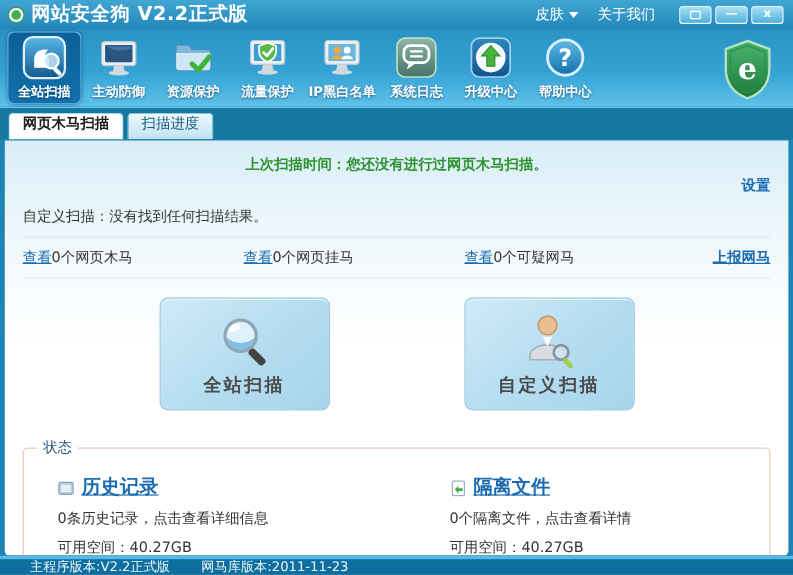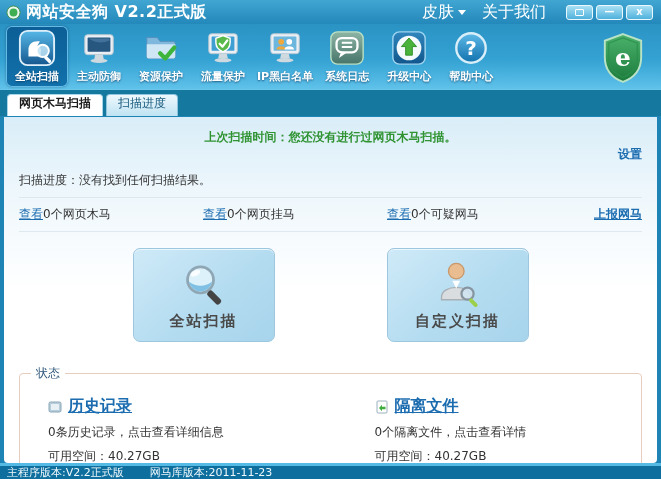--- a/index.html
+++ b/index.html
@@ -9,21 +9,21 @@
     background:#1e84b5;
   }
   
   .titlebar{
     height:24px;display:flex;align-items:center;padding:0 8px 0 6px;
     background:linear-gradient(#41a6d2,#2388ba);color:#fff;
   }
   .app-icon{width:15px;height:15px;margin-right:5px;flex:0 0 auto;}
   .title{font-size:16px;font-weight:bold;letter-spacing:.5px;white-space:nowrap;}
   .titlebar-right{margin-left:auto;display:flex;align-items:center;gap:16px;}
-  .tb-link{font-size:16px;color:#fff;display:flex;align-items:center;gap:4px;cursor:pointer;white-space:nowrap;}
+  .tb-link{font-size:12px;color:#fff;display:flex;align-items:center;gap:4px;cursor:pointer;white-space:nowrap;}
   .caret{width:0;height:0;border-left:4px solid transparent;border-right:4px solid transparent;border-top:5px solid #fff;}
   .winbtns{display:flex;gap:3px;margin-left:4px;}
   .winbtn{
     width:27px;height:15px;border:1px solid #eaf7fd;border-radius:3px;
     background:linear-gradient(#a8e0f4,#4fb1dc);color:#fff;font-size:10px;font-weight:bold;
     display:flex;align-items:center;justify-content:center;cursor:pointer;line-height:1;
   }
   .tray-glyph{width:9px;height:7px;border:1.5px solid #fff;border-radius:1px;display:block;}
   
   .toolbar{
@@ -89,21 +89,21 @@
   .status-col-inner1{margin-left:28px;}
   .status-col-inner2{margin-left:44px;}
   .status-link-row{display:flex;align-items:center;gap:6px;}
   .status-link{font-size:16px;font-weight:bold;color:#1c6cb0;text-decoration:underline;cursor:pointer;}
   .status-text{font-size:12px;color:#333;margin-top:7px;}
   .status-icon{width:14px;height:14px;flex:0 0 auto;}
   
   .statusbar{
     position:absolute;left:0;right:0;bottom:0;height:16px;
     background:#0e6f9e;border-top:3px solid #55bbe5;
-    display:flex;align-items:center;gap:26px;padding-left:7px;
+    display:flex;align-items:center;gap:26px;padding-left:25px;
     color:#eef8fd;font-size:11px;white-space:nowrap;
   }
 </style>
 </head>
 <body>
 
 <div class="window">
 
   <div class="titlebar">
     <svg class="app-icon" viewBox="0 0 16 16">
@@ -260,21 +260,21 @@
     </div>
   </div>
 
   <div class="content">
 
     <div class="row-flex">
       <span class="green-msg">上次扫描时间：您还没有进行过网页木马扫描。</span>
       <span class="link-bold" style="margin-left:auto;">设置</span>
     </div>
 
-    <div class="plain-msg">扫描进度：没有找到任何扫描结果。</div>
+    <div class="plain-msg">自定义扫描：没有找到任何扫描结果。</div>
 
     <hr class="divider">
 
     <div class="view-row">
       <span class="view-item">
         <span class="link">查看</span><span>0个网页木马</span>
       </span>
       <span class="view-item">
         <span class="link">查看</span><span>0个网页挂马</span>
       </span>

